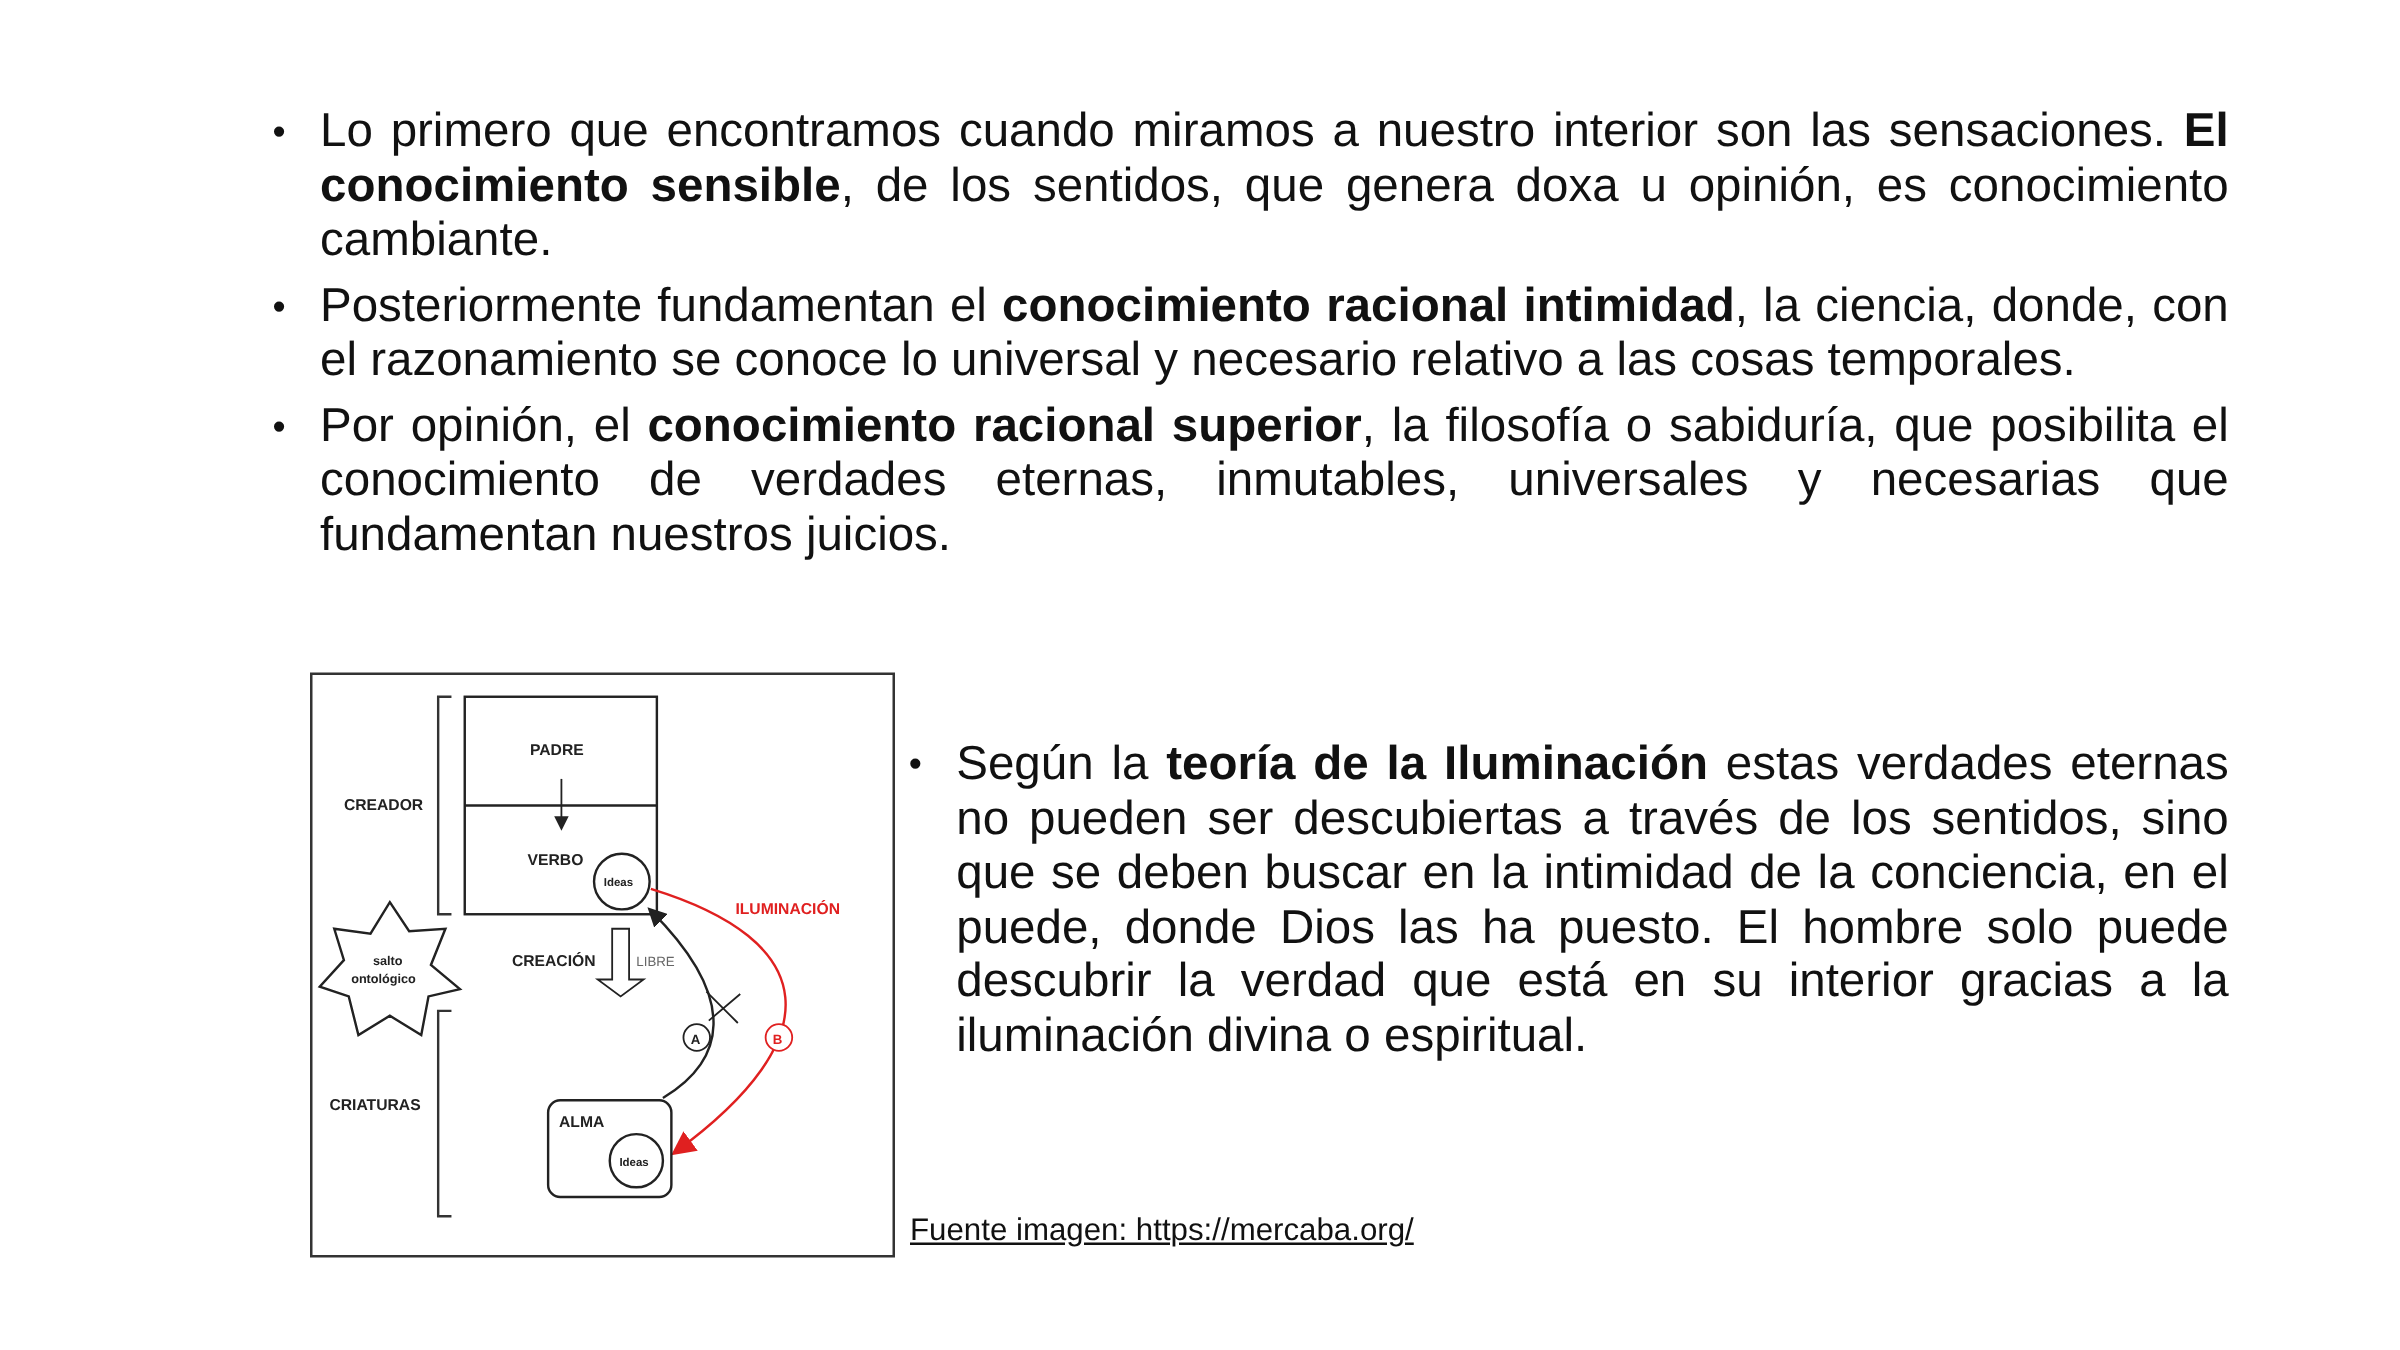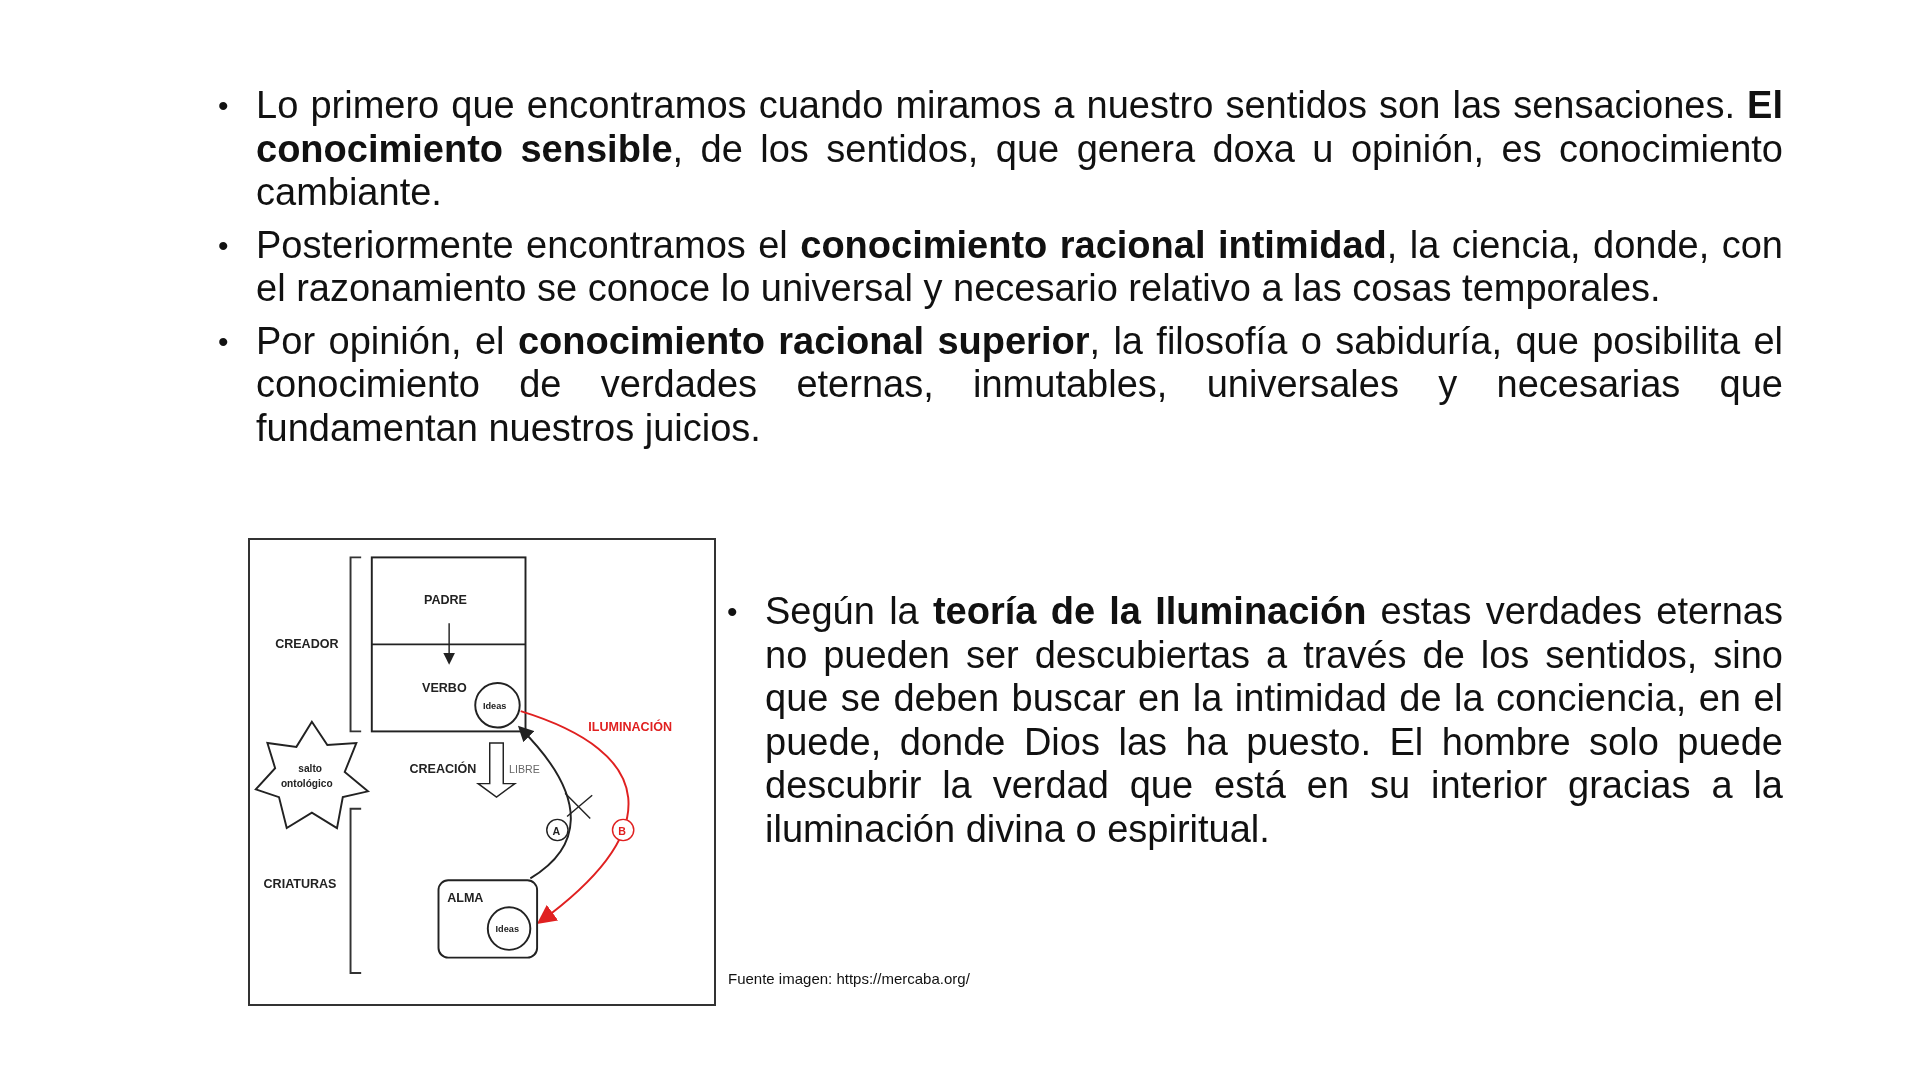--- a/index.html
+++ b/index.html
@@ -6,33 +6,33 @@
   body { width:1920px; height:1080px; position:relative; overflow:hidden;
          font-family:"Liberation Sans", sans-serif; color:#111; }
   .bullets { position:absolute; left:218px; top:84px; width:1565px; }
   .bullet { position:relative; padding-left:38px; font-size:38px; line-height:43.5px;
             text-align:justify; margin-bottom:9px; }
   .bullet .dot { position:absolute; left:0; top:0; font-size:30px; }
   .bullet b { font-weight:bold; }
   .diagram { position:absolute; left:248px; top:538px; width:468px; height:468px;
              border:2px solid #333; box-sizing:border-box; }
   .right-bullet { position:absolute; left:727px; top:590px; width:1056px; }
-  .source { position:absolute; left:728px; top:970px; font-size:15px; color:#111; }
+  .source { position:absolute; left:728px; top:970px; font-size:25px; color:#111;text-decoration:underline; }
 </style>
 </head>
 <body>
 
 <div class="bullets">
   <div class="bullet">
     <span class="dot">•</span>
-    <span>Lo primero que encontramos cuando miramos a nuestro sentidos son las sensaciones. </span><b>El conocimiento sensible</b><span>, de los sentidos, que genera doxa u opinión, es conocimiento cambiante.</span>
+    <span>Lo primero que encontramos cuando miramos a nuestro interior son las sensaciones. </span><b>El conocimiento sensible</b><span>, de los sentidos, que genera doxa u opinión, es conocimiento cambiante.</span>
   </div>
   <div class="bullet">
     <span class="dot">•</span>
-    <span>Posteriormente encontramos el </span><b>conocimiento racional intimidad</b><span>, la ciencia, donde, con el razonamiento se conoce lo universal y necesario relativo a las cosas temporales.</span>
+    <span>Posteriormente fundamentan el </span><b>conocimiento racional intimidad</b><span>, la ciencia, donde, con el razonamiento se conoce lo universal y necesario relativo a las cosas temporales.</span>
   </div>
   <div class="bullet">
     <span class="dot">•</span>
     <span>Por opinión, el </span><b>conocimiento racional superior</b><span>, la filosofía o sabiduría, que posibilita el conocimiento de verdades eternas, inmutables, universales y necesarias que fundamentan nuestros juicios.</span>
   </div>
 </div>
 
 <div class="diagram">
   <svg width="464" height="464" viewBox="0 0 480 480" xmlns="http://www.w3.org/2000/svg" font-family="Liberation Sans, sans-serif" font-weight="bold">
     <defs>

